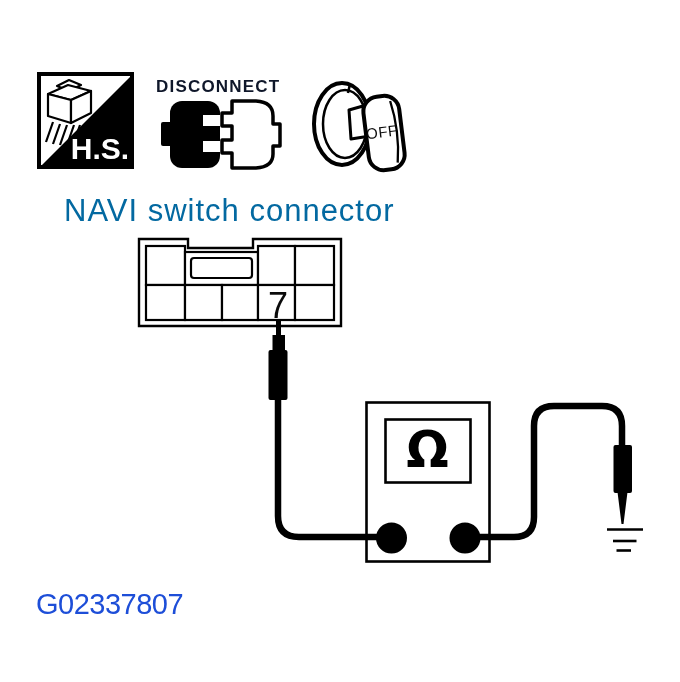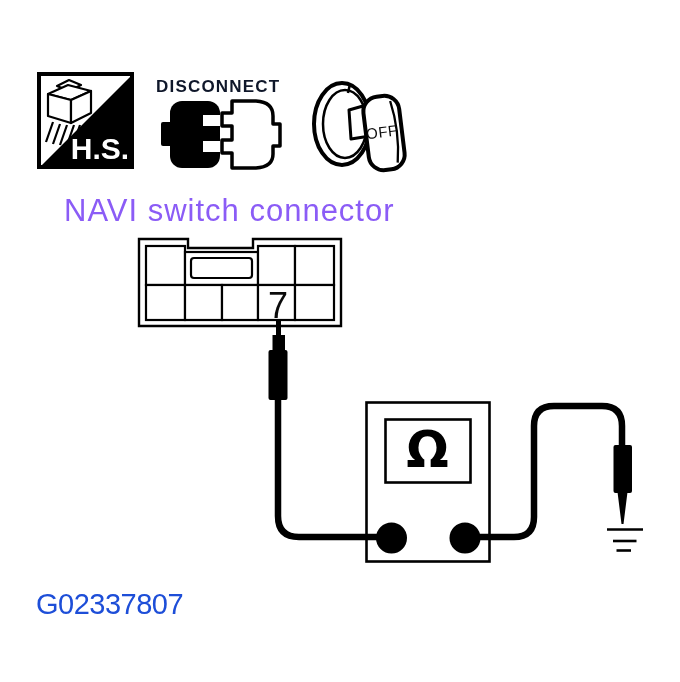--- a/index.html
+++ b/index.html
@@ -2,21 +2,21 @@
 <html><head>
 <meta charset="utf-8">
 <style>
   html,body{margin:0;padding:0;background:#fff;}
   .canvas{
     position:relative;width:680px;height:682px;background:#ffffff;
     font-family:"Liberation Sans",sans-serif;color:#000;overflow:hidden;
   }
   .abs{position:absolute;}
   .title{
-    font-size:31px;letter-spacing:1px;color:#8b5cf6;white-space:nowrap;
+    font-size:31px;letter-spacing:1px;color:#0369a1;white-space:nowrap;
   }
   .figid{
     font-size:29px;letter-spacing:-0.5px;color:#1d4ed8;white-space:nowrap;
   }
   .disc-label{
     font-size:17px;font-weight:bold;letter-spacing:1.2px;text-align:left;
     color:#0f172a;white-space:nowrap;
   }
   svg{display:block;}
   svg text{font-family:"Liberation Sans",sans-serif;}

